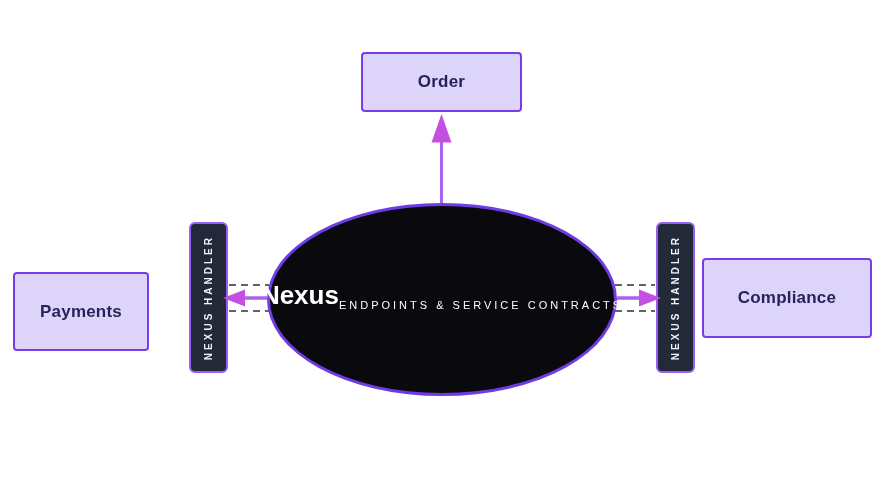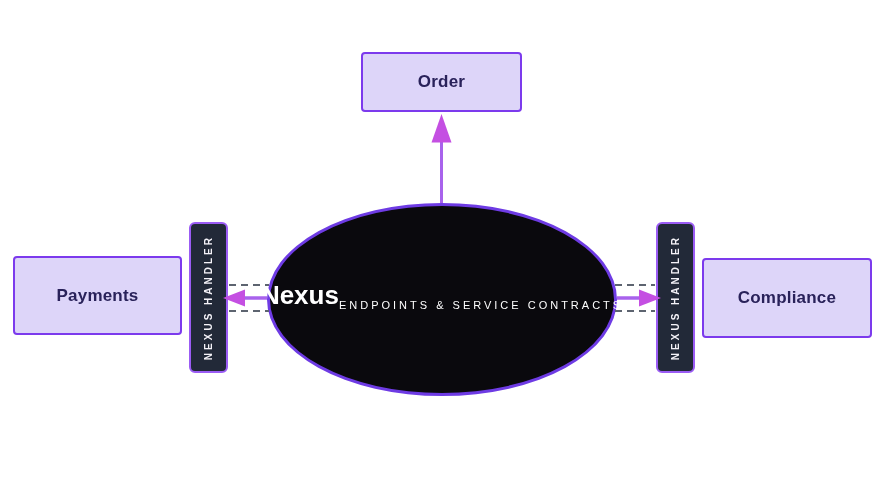--- a/index.html
+++ b/index.html
@@ -47,21 +47,21 @@
     justify-content: center;
     z-index: 2;
   }
   .node .label {
     font-size: 17px;
     font-weight: 700;
     color: var(--node-text);
     letter-spacing: 0.2px;
   }
   .node-order      { left: 361px; top: 52px;  width: 161px; height: 60px; }
-  .node-payments   { left: 13px;  top: 256px; width: 169px; height: 79px; text-align: center; }
+  .node-payments   { left: 13px;  top: 272px; width: 136px; height: 79px; text-align: center; }
   .node-compliance { left: 702px; top: 258px; width: 170px; height: 80px; }
 
   .handler {
     position: absolute;
     width: 39px; height: 151px;
     background: var(--handler-fill);
     border: 2px solid var(--handler-border);
     border-radius: 6px;
     display: flex;
     align-items: center;

